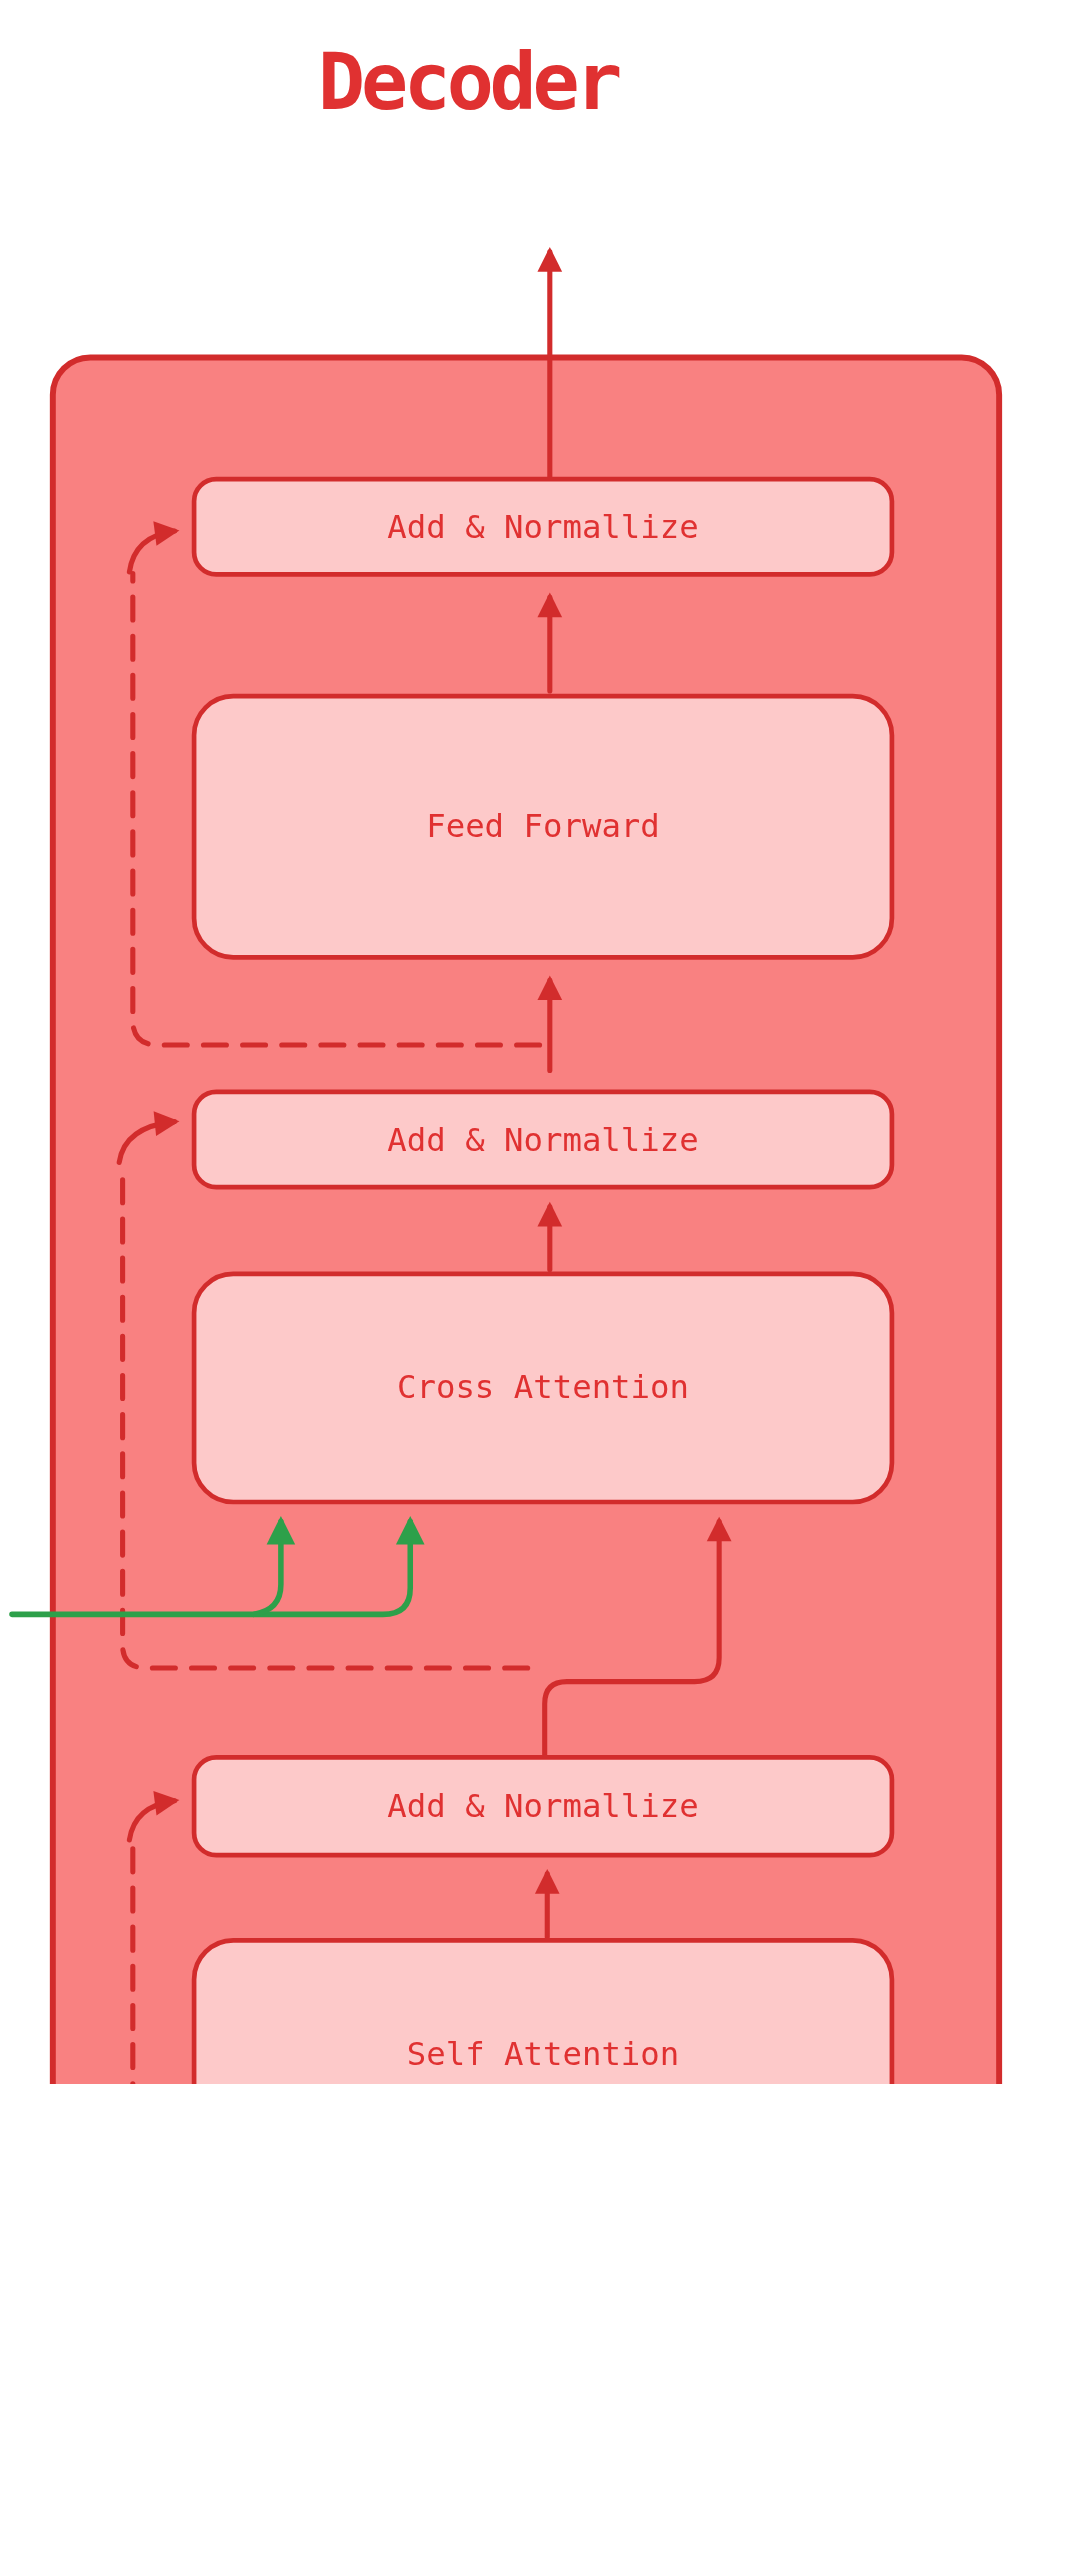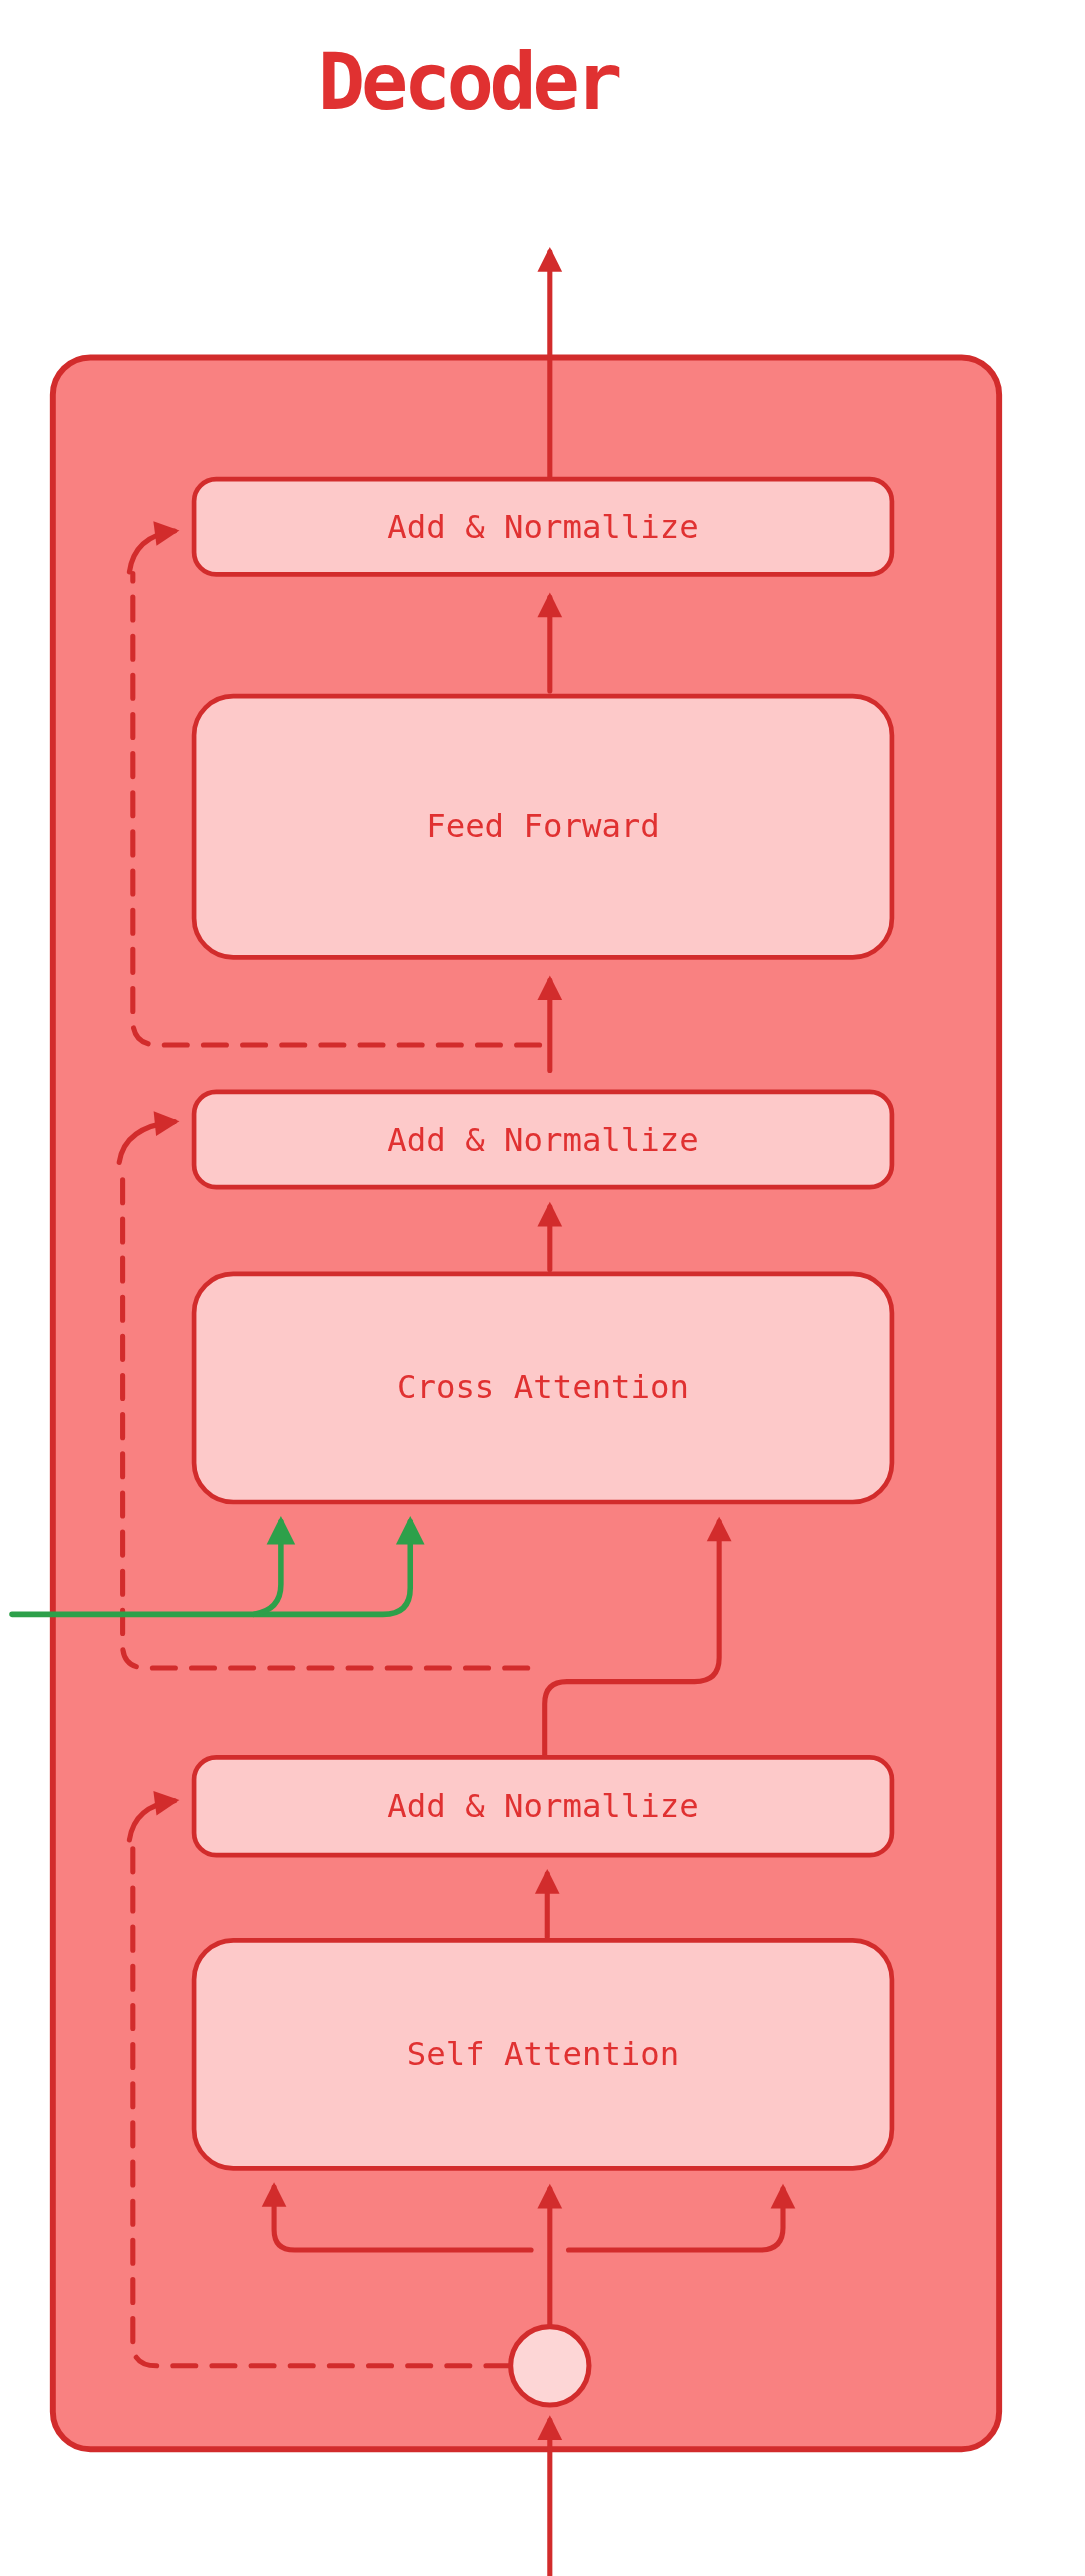--- a/index.html
+++ b/index.html
@@ -3,21 +3,21 @@
 <meta charset="utf-8">
 <style>
   html, body {
     margin: 0;
     padding: 0;
     background: var(--background, #ffffff);
     font-family: "DejaVu Sans Mono", monospace;
   }
   .stage {
     width: 1086px;
-    height: 2576px;
+    height: 2084px;
     position: relative;
     background: var(--background, #ffffff);
   }
   svg { display: block; }
 
   .container-box {
     fill: var(--container-fill);
     stroke: var(--stroke-red);
     stroke-width: 7;
   }

